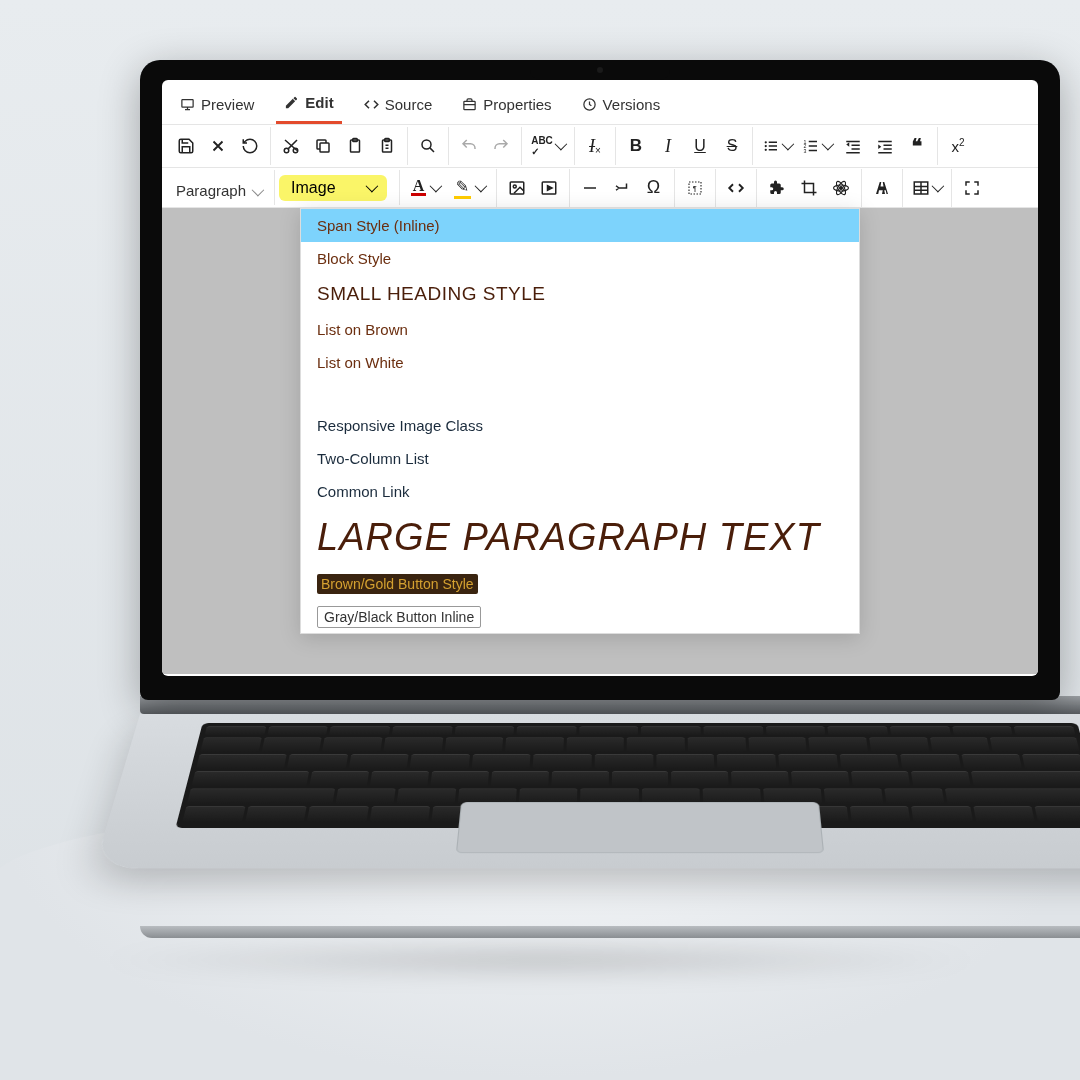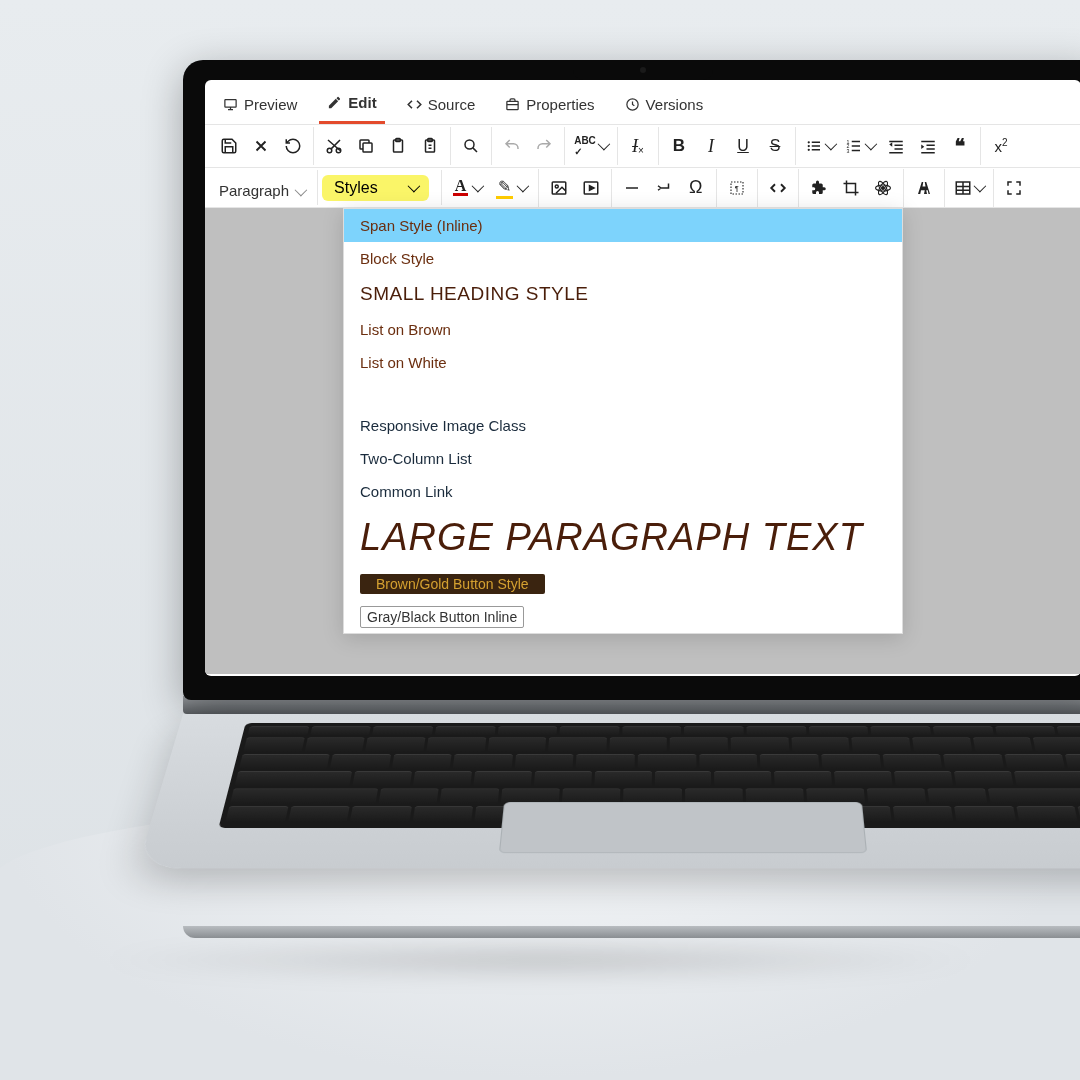--- a/index.html
+++ b/index.html
@@ -17,21 +17,20 @@
 }
 .shadow {
   position: absolute; bottom: 100px; left: 50%; transform: translateX(-50%);
   width: 900px; height: 40px;
   background: radial-gradient(ellipse, rgba(0,0,0,0.18) 0%, transparent 70%);
   filter: blur(10px);
 }
 .laptop {
   position: absolute; top: 60px; left: 50%; transform: translateX(-50%);
   width: 800px;
-  margin-left: 43px;
 }
 .screen-frame {
   width: 920px; height: 640px;
   background: #0a0a0a;
   border-radius: 20px 20px 8px 8px;
   padding: 20px 22px 24px 22px;
   position: relative;
   box-shadow: 0 10px 40px rgba(0,0,0,0.3);
 }
 .notch {
@@ -92,21 +91,21 @@
   border: 1px solid #ddd; z-index: 50;
 }
 .dropdown-panel .item {
   padding: 8px 16px; font-size: 15px; cursor: pointer;
 }
 .dropdown-panel .item:hover, .dropdown-panel .item.hover { background: #7dd3fc; }
 .item.brown { color: #6b2e0f; }
 .item.heading { color: #4a1e0a; font-size: 19px; font-weight: 400; letter-spacing: 0.5px; }
 .item.dark { color: #1a2b3c; }
 .item.large { color: #4a1e0a; font-size: 38px; letter-spacing: 1px; font-style: italic; }
-.item.btn-brown span { background: #3a2410; color: #d4a030; padding: 2px 16px; border-radius: 2px; font-size: 14px; }
+.item.btn-brown span { background: #3a2410; color: #d4a030; padding: 2px 4px; border-radius: 2px; font-size: 14px; }
 .item.btn-gray span { border: 1px solid #999; color: #333; padding: 2px 6px; border-radius: 2px; font-size: 14px; }
 .spacer-item { height: 30px; }
 .hinge {
   width: 960px; height: 18px;
   background: linear-gradient(180deg, #9ca0a4 0%, #7a7e82 50%, #5a5e62 100%);
   margin: -4px auto 0; border-radius: 0 0 4px 4px;
 }
 .keyboard-deck {
   width: 1000px; height: 220px; margin: 0 auto;
   background: linear-gradient(180deg, #d8dce0 0%, #c8ccd0 100%);
@@ -335,21 +334,21 @@
         </div>
       </div>
 
       <div class="toolbar-row2">
         <div class="dd">
           <span>Paragraph</span>
           <span class="chev chev-down"></span>
         </div>
         <div class="styles-dd-wrap">
           <div class="styles-dd" style="display:flex;align-items:center;gap:30px">
-            <span>Styles</span>
+            <span>Image</span>
             <span class="chev chev-down"></span>
           </div>
         </div>
         <div class="tgroup">
           <div class="tbtn color-btn" style="width:44px">
               <span class="color-A">A</span>
               <span class="chev chev-down" style="margin-left:4px"></span>
             </div>
           <div class="tbtn color-btn" style="width:44px">
               <span class="color-hl">✎</span>

